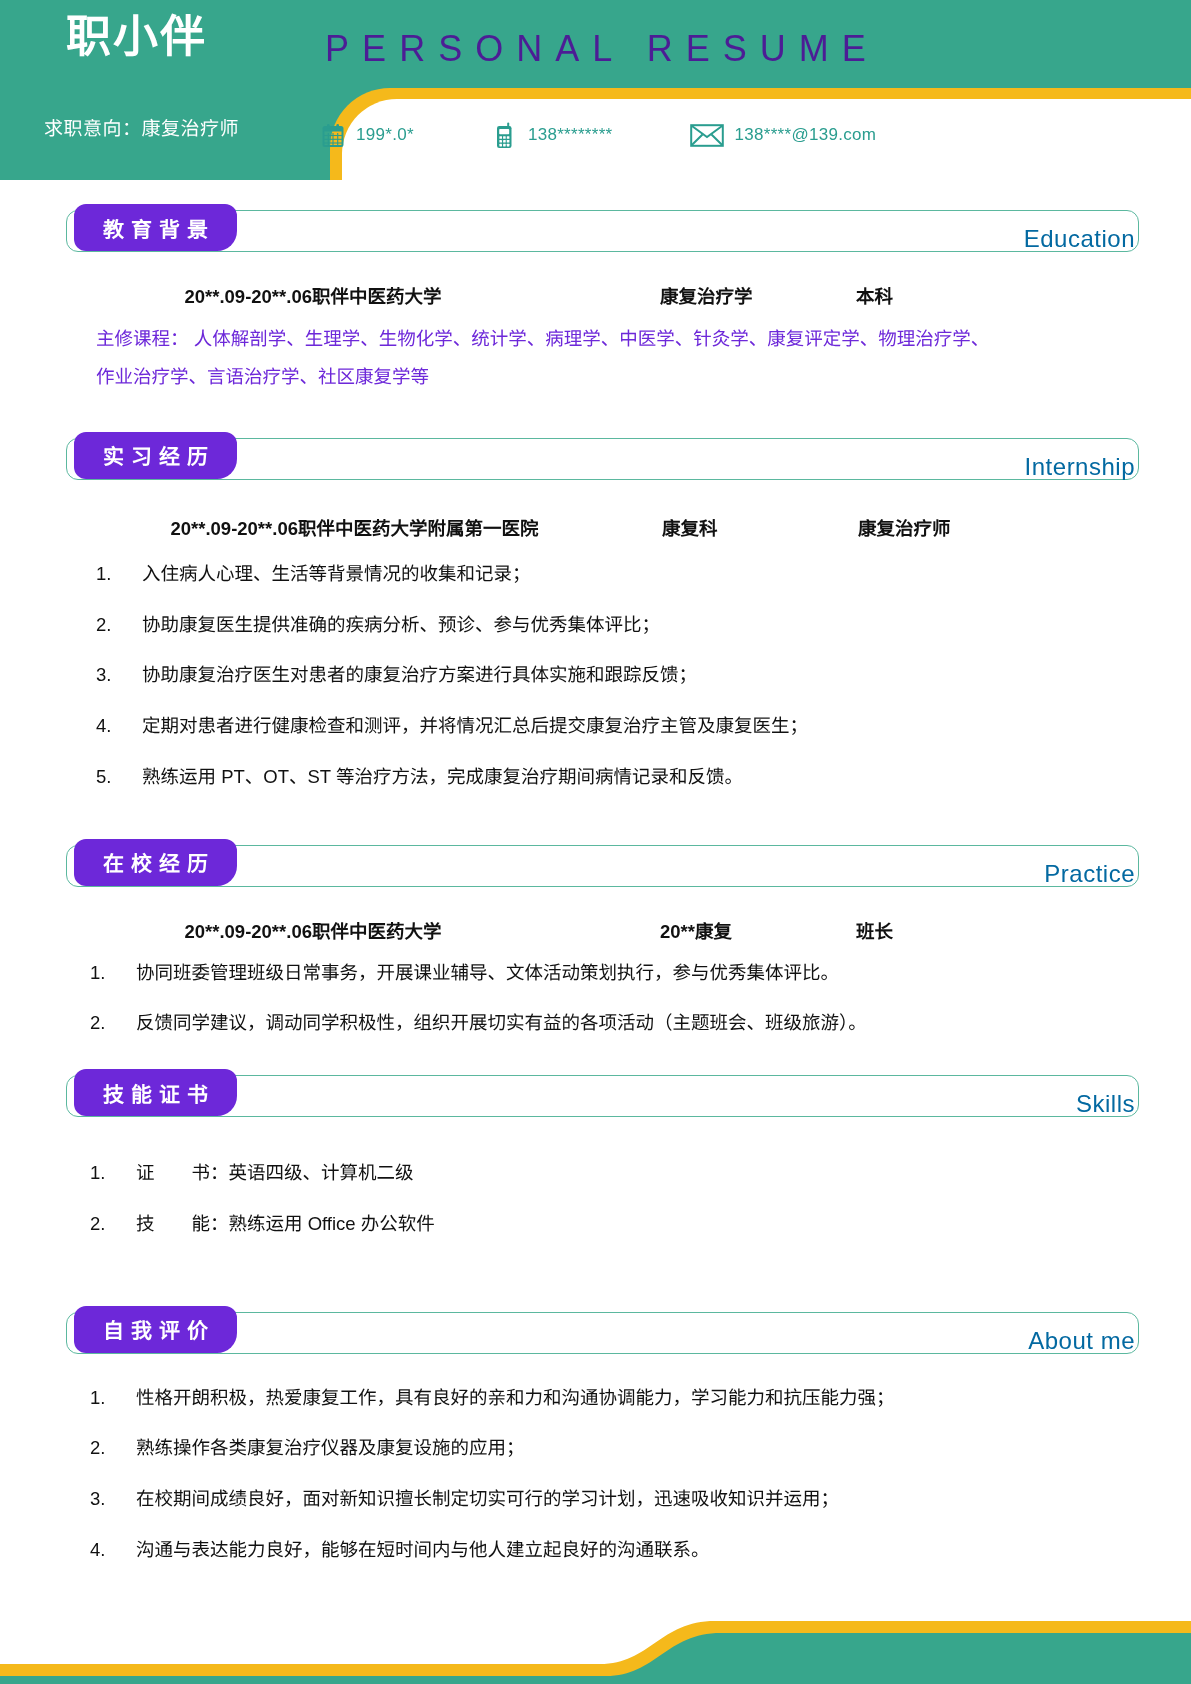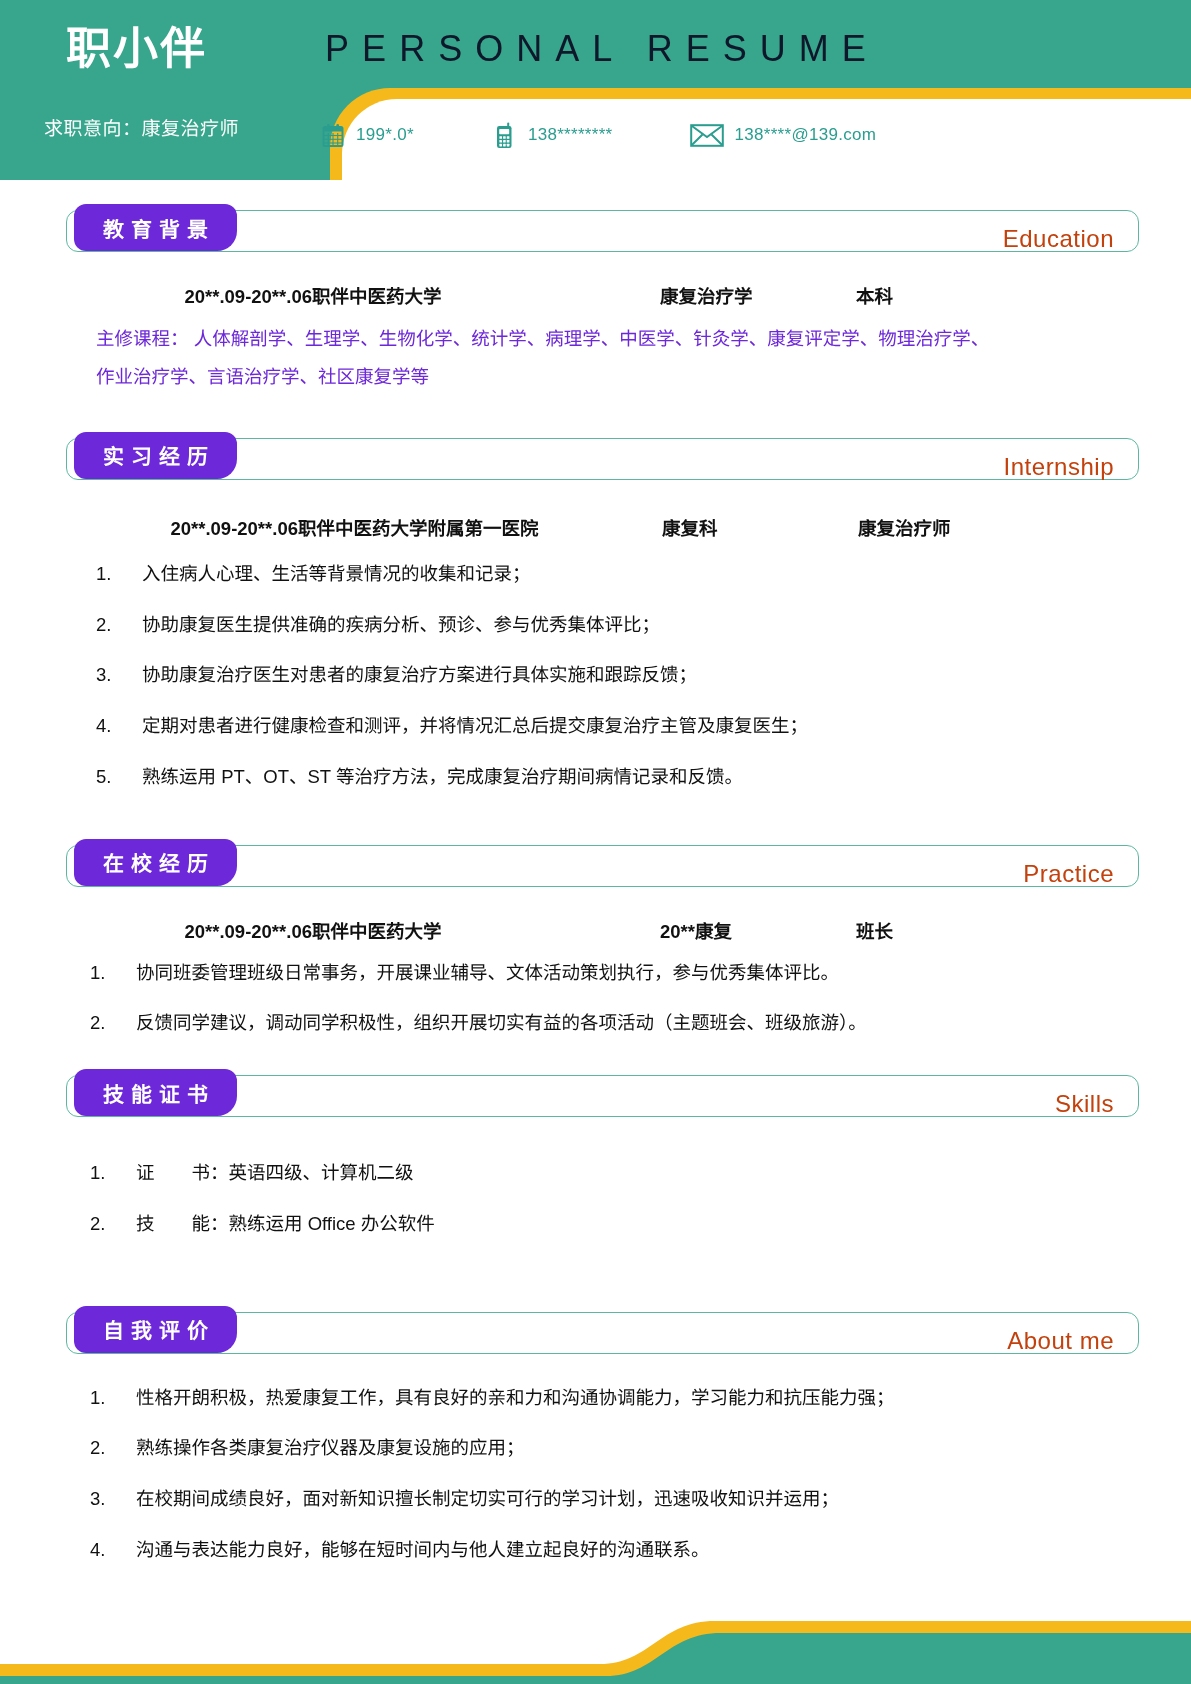--- a/index.html
+++ b/index.html
@@ -43,21 +43,21 @@
     left: 342px;
     top: 99px;
     width: 900px;
     height: 110px;
     background: #ffffff;
     border-top-left-radius: 55px;
   }
   .brand-name {
     position: absolute;
     left: 66px;
-    top: 22px;
+    top: 10px;
     font-size: 45px;
     font-weight: bold;
     color: #ffffff;
     letter-spacing: 2px;
     line-height: 1.2;
   }
   .brand-objective {
     position: absolute;
     left: 44px;
     top: 113px;
@@ -67,21 +67,21 @@
     white-space: nowrap;
   }
   .header-title {
     position: absolute;
     left: 0;
     top: 28px;
     width: 1191px;
     text-align: center;
     font-size: 36px;
     font-weight: 300;
-    color: #0f172a;
+    color: #4c1d95;
     letter-spacing: 13px;
     padding-left: 13px;
     box-sizing: border-box;
   }
   .contact-row {
     position: absolute;
     left: 320px;
     top: 122px;
     display: flex;
     align-items: flex-end;
@@ -139,24 +139,24 @@
   }
   .section-head .pill span {
     color: #ffffff;
     font-size: 21px;
     font-weight: bold;
     letter-spacing: 7px;
     padding-left: 7px;
   }
   .section-head .eng {
     position: absolute;
-    right: 25px;
+    right: 4px;
     top: 21px;
     font-size: 24px;
-    color: #c2410c;
+    color: #0369a1;
     letter-spacing: 0.5px;
     font-weight: 400;
   }
 
   .section-body {
     margin: 0 52px 0 96px;
   }
 
   
   .entry-row {

